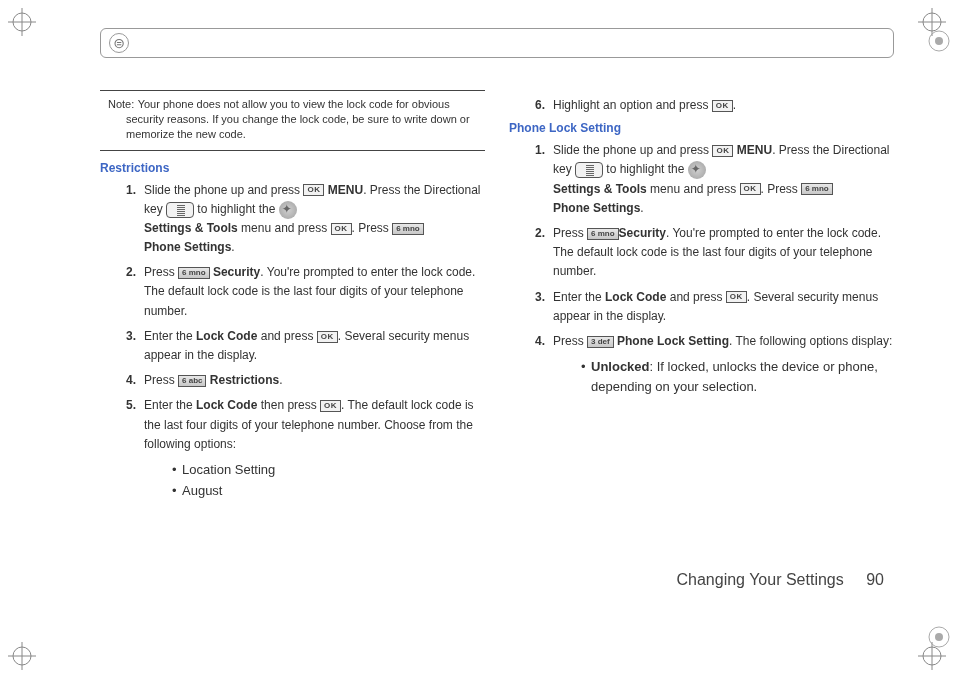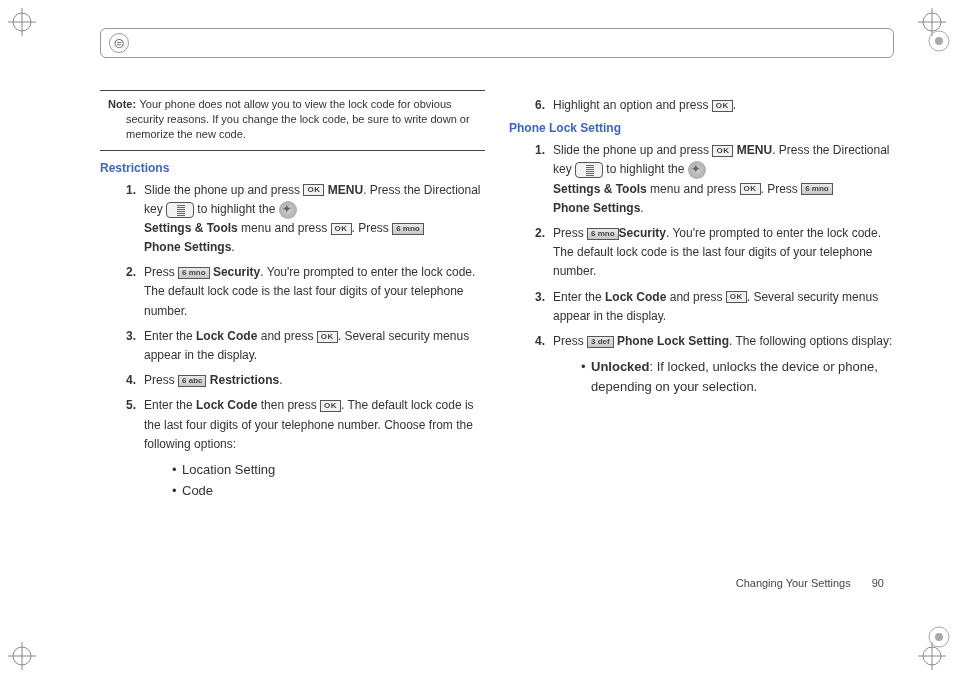--- a/index.html
+++ b/index.html
@@ -40,21 +40,21 @@
     }
     .page {
       position: absolute;
       top: 90px; left: 100px; right: 60px;
       bottom: 80px;
       display: flex;
       gap: 24px;
     }
     .col { flex: 1; }
     .note-block { border-top: 1px solid #444; border-bottom: 1px solid #444; padding: 6px 0 8px 0; margin-bottom: 10px; }
-    .note-label { font-weight: bold; font-size: 11px; padding-left: 8px; }
+    .note-label { font-weight: normal; font-size: 11px; padding-left: 8px; }
     .note-body { font-size: 11px; line-height: 1.35; color: #333; display:inline; }
     .note-row { padding-left: 26px; text-indent: -26px; }
     .h2 { color: #3d66c4; font-weight: bold; font-size: 12px; margin: 6px 0; }
     ol.steps { list-style: none; padding-left: 44px; }
     ol.steps > li { margin: 6px 0; line-height: 1.6; position: relative; font-size: 12px; }
     ol.steps > li .num {
       position: absolute; left: -32px; width: 24px; text-align: right;
       font-weight: bold;
     }
     .bold { font-weight: bold; }
@@ -88,21 +88,21 @@
       background: repeating-linear-gradient(#666,#666 1px,#f2f2f2 1px,#f2f2f2 2px);
     }
     .key-tool {
       display:inline-block; vertical-align:middle; width:18px; height:18px;
       background: radial-gradient(#d0d0d0,#a0a0a0); border-radius:50%;
       position:relative;
     }
     .key-tool:after { content:"✦"; position:absolute; top:-1px; left:3px; font-size:12px; color:#666; }
     .footer {
       position: absolute; bottom: 92px; right: 70px;
-      font-size: 11px; color: #444;
+      font-size: 16px; color: #444;
     }
     .footer .pg { margin-left: 18px; }
   </style>
 </head>
 <body>
 
 <div class="crop-mark cm-tl">
   <svg width="28" height="28">
       <circle cx="14" cy="14" r="9" fill="none" stroke="#888"></circle>
       <line x1="14" y1="0" x2="14" y2="28" stroke="#888"></line>
@@ -170,21 +170,21 @@
       <li><span class="num">3.</span>
         <span>Enter the </span><span class="bold">Lock Code</span><span> and press </span><span class="keyicon key-ok">OK</span><span>. Several security menus appear in the display.</span>
       </li>
       <li><span class="num">4.</span>
         <span>Press </span><span class="keyicon gradient">6 abc</span><span class="bold"> Restrictions</span><span>.</span>
       </li>
       <li><span class="num">5.</span>
         <span>Enter the </span><span class="bold">Lock Code</span><span> then press </span><span class="keyicon key-ok">OK</span><span>. The default lock code is the last four digits of your telephone number. Choose from the following options:</span>
         <ul class="bul">
           <li>Location Setting</li>
-          <li>Code</li>
+          <li>August</li>
         </ul>
       </li>
     </ol>
   </div>
 
   <div class="col">
     <ol class="steps" style="padding-left:44px;">
       <li><span class="num">6.</span>
         <span>Highlight an option and press </span><span class="keyicon key-ok">OK</span><span>.</span>
       </li>

